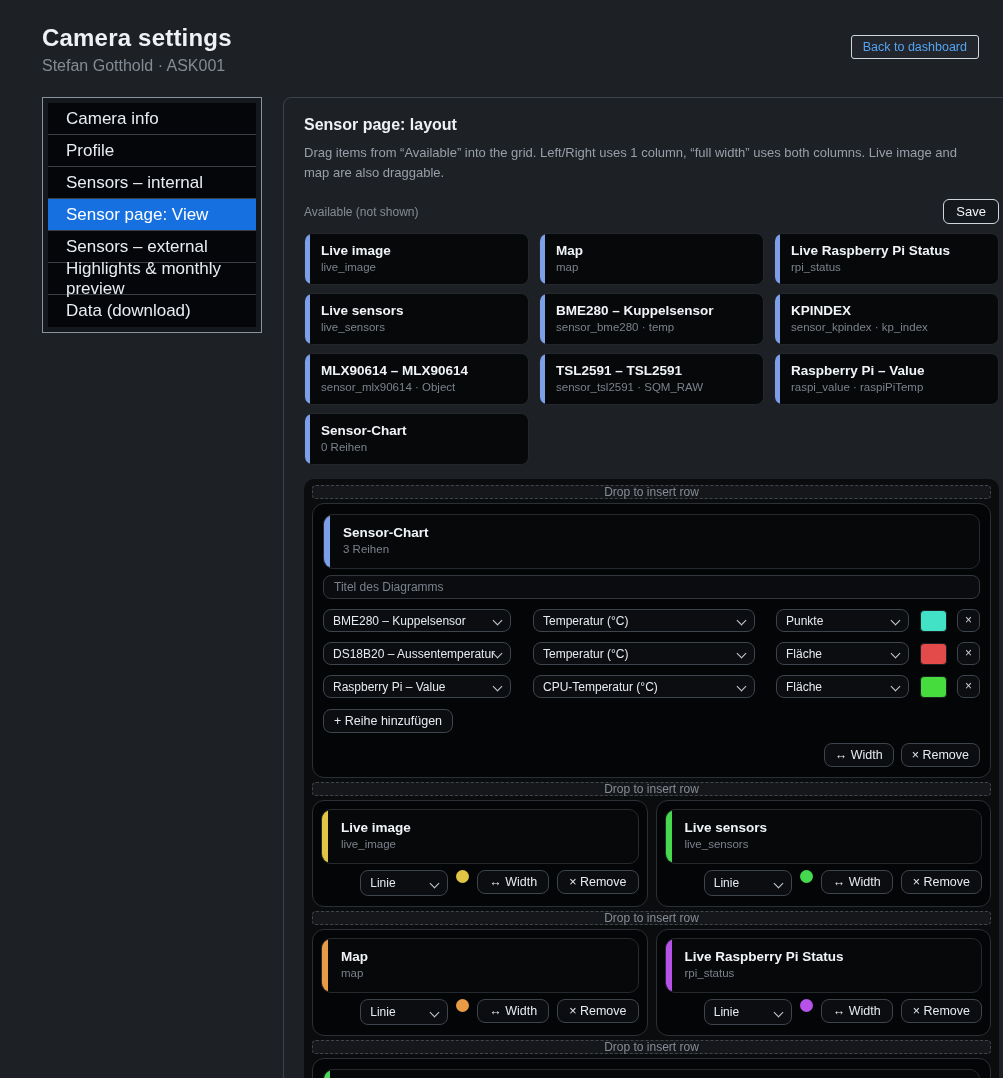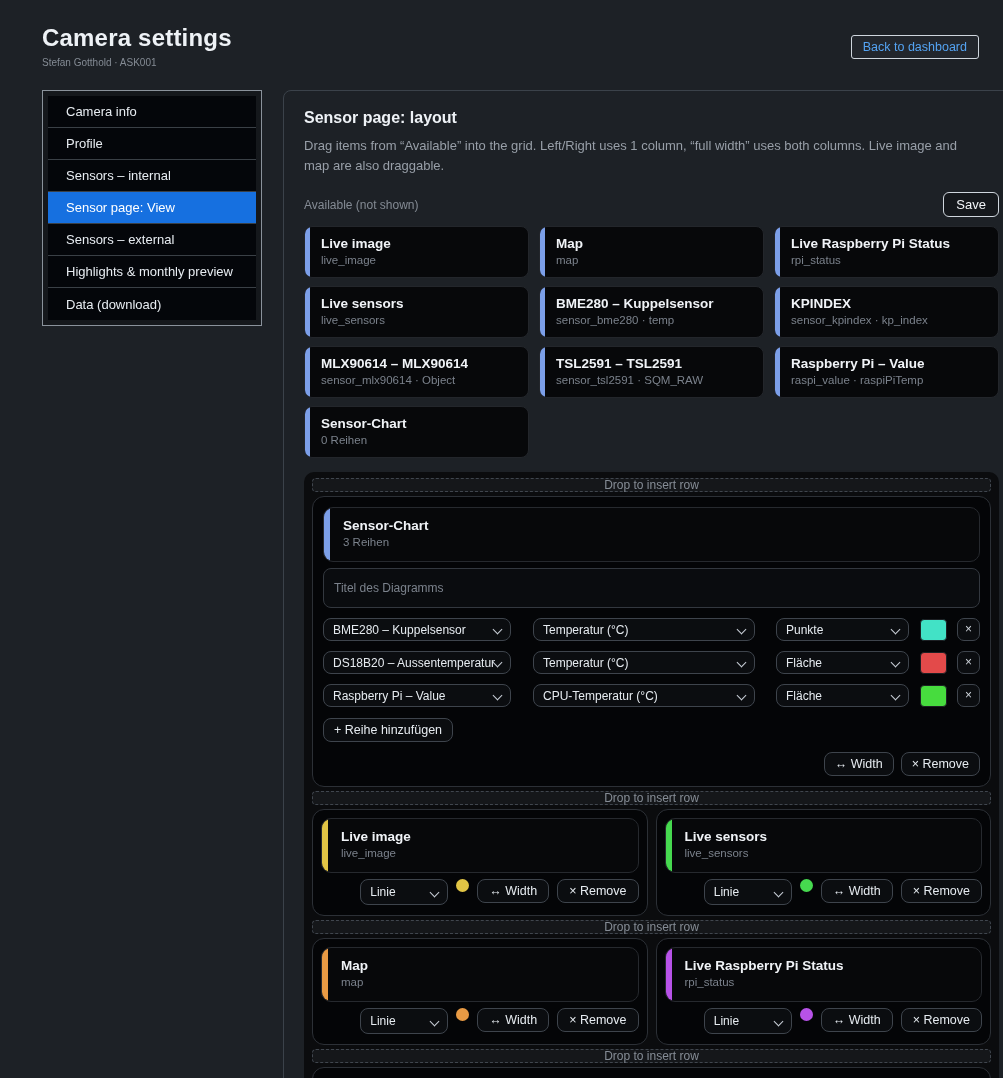--- a/index.html
+++ b/index.html
@@ -8,41 +8,41 @@
     background:#1d2126;
     font-family:"Liberation Sans", sans-serif;
     color:#eef2f6;
     position:relative;
   }
   .page { padding:24px 18px 0 42px; }
 
   
   .hdr { position:relative; margin-bottom:22px; }
   .hdr h1 { font-size:24px; font-weight:bold; letter-spacing:.2px; }
-  .hdr .sub { font-size:10px; color:#848b94; margin-top:5px; }
+  .hdr .sub { font-size:16px; color:#848b94; margin-top:5px; }
   .back-btn {
     position:absolute; right:6px; top:11px;
     background:#22262c; color:#54a3f2;
     border:1px solid #cfd6dd; border-radius:3px;
     font-size:12.5px; padding:4px 11px; cursor:pointer;
     font-family:inherit;
   }
 
   
   .cols { display:flex; align-items:flex-start; gap:21px; }
 
   
   .sidebar {
     width:220px; flex:0 0 220px;
     border:1px solid #8a929b; background:#15181c; padding:5px;
   }
   .side-item {
     height:32px; display:flex; align-items:center;
     background:#04060a; color:#e8edf2;
-    font-size:13px; padding-left:18px; cursor:pointer;
+    font-size:17px; padding-left:18px; cursor:pointer;
     border-bottom:1px solid #3a4046;
   }
   .side-item:last-child { border-bottom:none; }
   .side-item.active { color:#fff; }
 
   
   .panel {
     flex:1; border:1px solid #3b424a; border-radius:8px;
     background:#1d2126; padding:18px 20px 20px 20px;
     min-height:1000px;
@@ -86,21 +86,21 @@
   .big-card {
     position:relative; background:#07080a; border:1px solid #26292e;
     border-radius:10px; padding:10px 14px 10px 19px; overflow:hidden; min-height:55px;
   }
   .big-card .accent { position:absolute; left:0; top:0; bottom:0; width:6px; border-radius:8px 0 0 8px; }
   .big-card .t { font-size:13.5px; font-weight:600; color:#f0f3f7; }
   .big-card .s { font-size:11.5px; color:#7b828c; margin-top:3px; }
 
   
   .chart-title-input {
-    width:100%; margin-top:6px; height:40px;
+    width:100%; margin-top:6px; height:24px;
     background:#0a0c0f; border:1px solid #33383f; border-radius:8px;
     color:#e6ebf0; font-size:12px; padding:0 10px; font-family:inherit;
   }
   .chart-title-input::placeholder { color:#7b828c; }
 
   .series { display:flex; align-items:center; margin-top:10px; }
   .series:first-of-type { margin-top:12px; }
 
   .select {
     position:relative; height:23px; background:#0b0d10;

